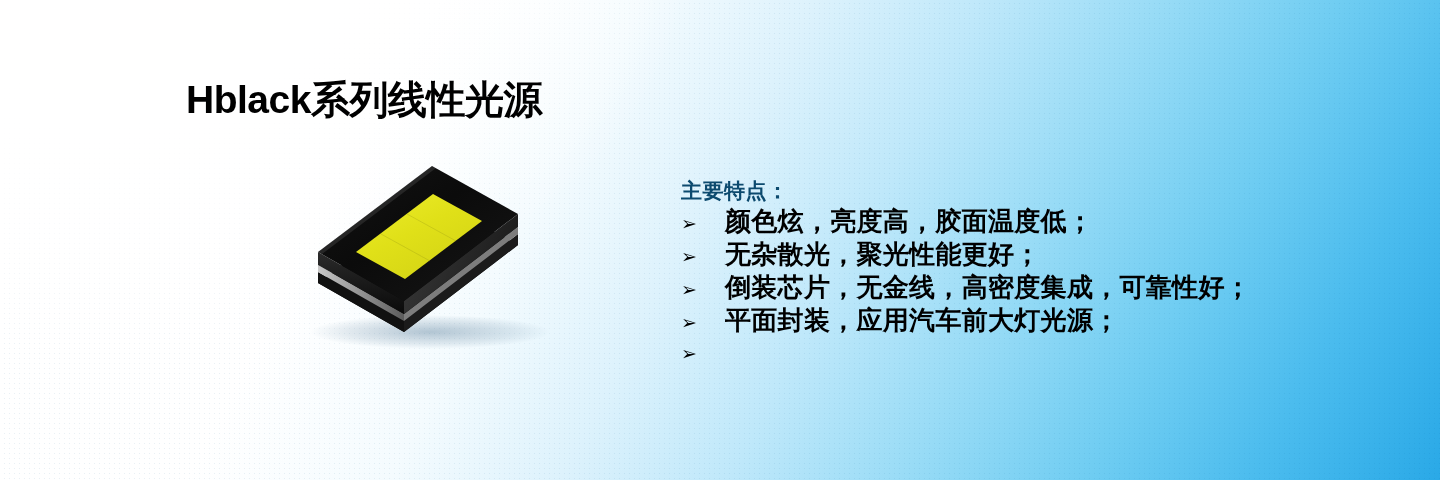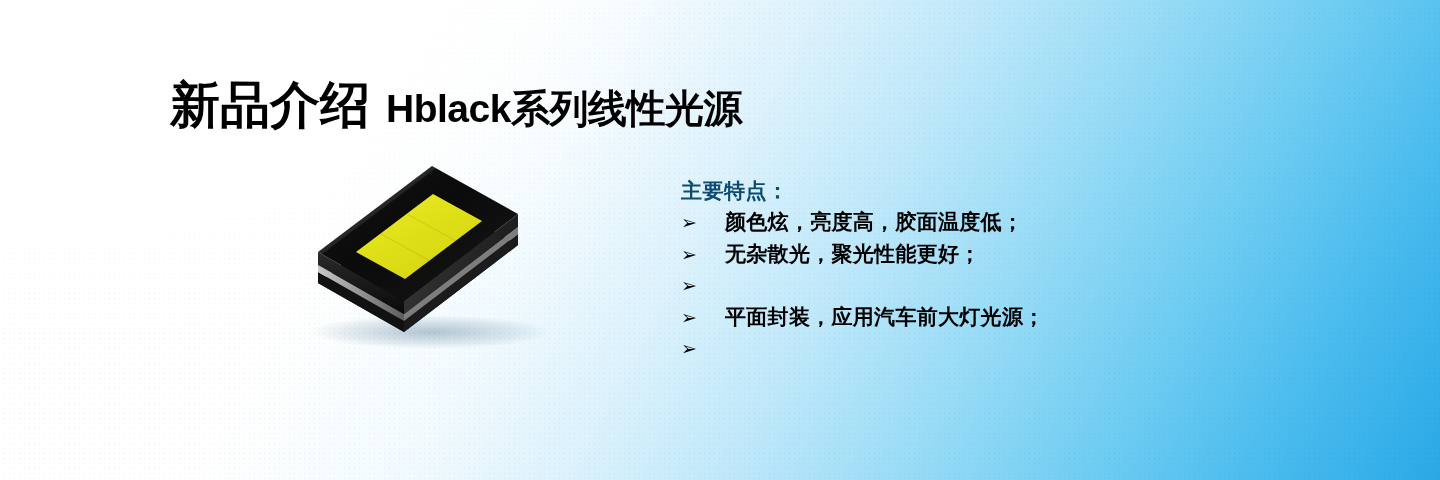--- a/index.html
+++ b/index.html
@@ -109,21 +109,21 @@
   }
   .feature-marker {
     width: 44px;
     flex: none;
     font-size: 19px;
     color: #000000;
     font-family: "DejaVu Sans", sans-serif;
     line-height: 31px;
   }
   .feature-text {
-    font-size: 21px;
+    font-size: 26px;
     font-weight: 700;
     color: #000000;
     letter-spacing: 0.3px;
     line-height: 31px;
   }
 
   
   #led-figure {
     position: absolute;
     left: 270px;
@@ -137,21 +137,20 @@
 </head>
 <body>
 
 <div id="slide">
 
   <div class="bg-base"></div>
   <div class="bg-dither"></div>
   <div class="bg-corner-wash"></div>
 
   <div id="title-block">
-    <span class="title-cn">新品介绍</span>
     <span class="title-en">Hblack系列线性光源</span>
   </div>
 
   <div id="led-figure">
     <svg width="330" height="200" viewBox="0 0 330 200" xmlns="http://www.w3.org/2000/svg">
       <defs>
         <linearGradient id="topFace" x1="0" y1="0" x2="1" y2="1">
           <stop offset="0%" stop-color="#141414"></stop>
           <stop offset="45%" stop-color="#0b0b0b"></stop>
           <stop offset="100%" stop-color="#161616"></stop>
@@ -216,20 +215,21 @@
       <span class="feature-text">颜色炫，亮度高，胶面温度低；</span>
     </div>
 
     <div class="feature-row">
       <span class="feature-marker">➢</span>
       <span class="feature-text">无杂散光，聚光性能更好；</span>
     </div>
 
     <div class="feature-row">
       <span class="feature-marker">➢</span>
+      <span class="feature-text">倒装芯片，无金线，高密度集成，可靠性好；</span>
     </div>
 
     <div class="feature-row">
       <span class="feature-marker">➢</span>
       <span class="feature-text">平面封装，应用汽车前大灯光源；</span>
     </div>
 
     <div class="feature-row">
       <span class="feature-marker">➢</span>
     </div>

